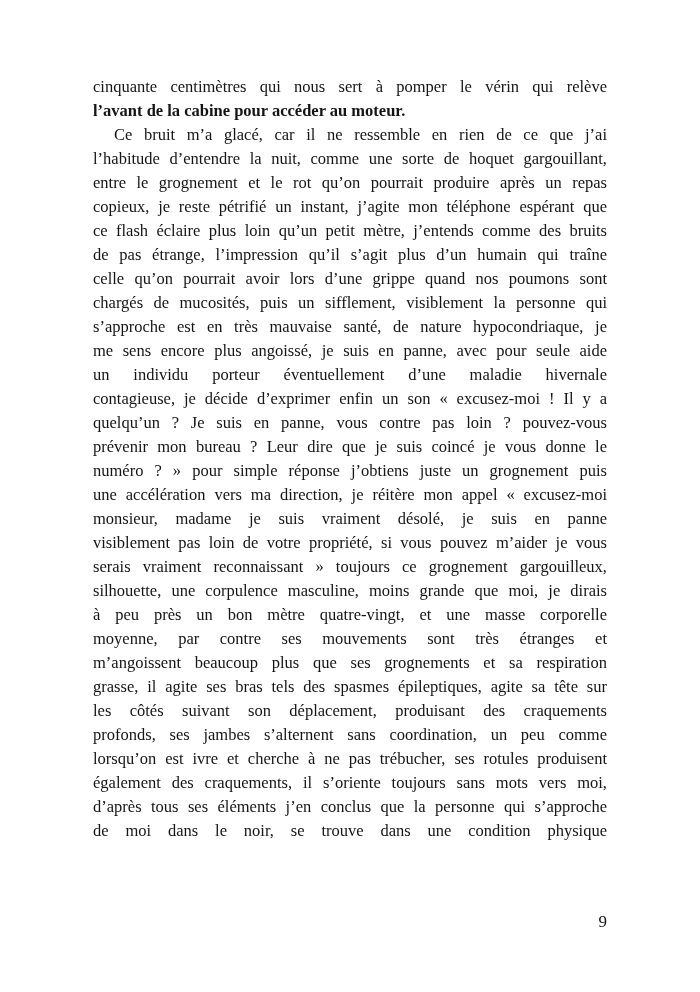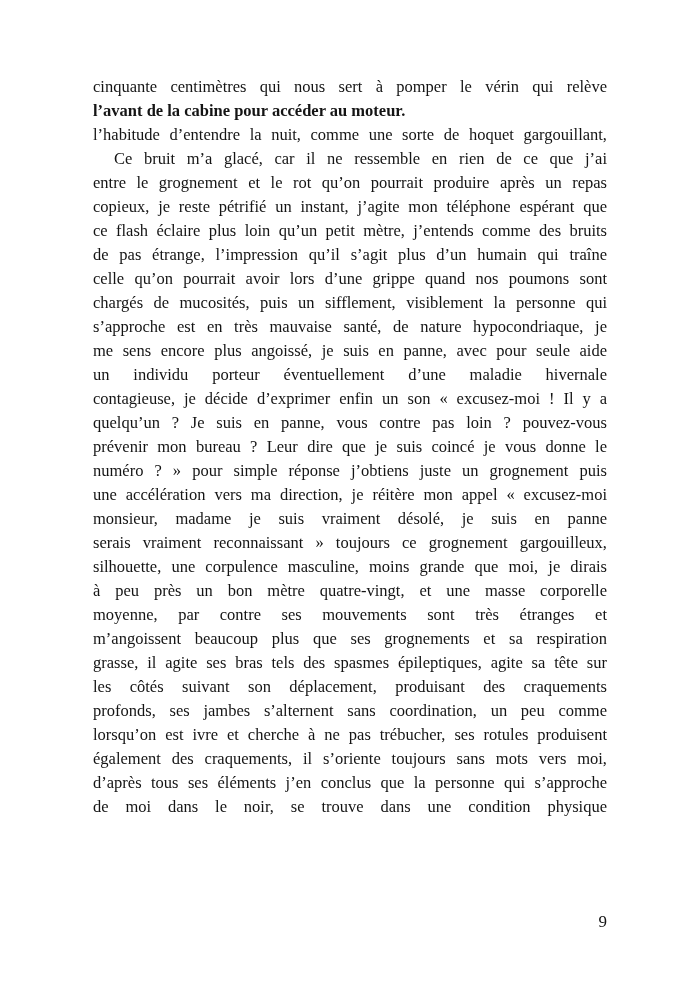--- a/index.html
+++ b/index.html
@@ -65,37 +65,38 @@
 </head>
 <body>
 
 <div class="page">
   <div class="text-block" id="text-block">
       <div class="paragraph">
         <div class="line">cinquante centimètres qui nous sert à pomper le vérin qui relève</div>
         <div class="line last">l’avant de la cabine pour accéder au moteur.</div>
       </div>
       <div class="paragraph">
+        <div class="line indent">Ce bruit m’a glacé, car il ne ressemble en rien de ce que j’ai</div>
         <div class="line">l’habitude d’entendre la nuit, comme une sorte de hoquet gargouillant,</div>
-        <div class="line indent">Ce bruit m’a glacé, car il ne ressemble en rien de ce que j’ai</div>
         <div class="line">entre le grognement et le rot qu’on pourrait produire après un repas</div>
         <div class="line">copieux, je reste pétrifié un instant, j’agite mon téléphone espérant que</div>
         <div class="line">ce flash éclaire plus loin qu’un petit mètre, j’entends comme des bruits</div>
         <div class="line">de pas étrange, l’impression qu’il s’agit plus d’un humain qui traîne</div>
         <div class="line">celle qu’on pourrait avoir lors d’une grippe quand nos poumons sont</div>
         <div class="line">chargés de mucosités, puis un sifflement, visiblement la personne qui</div>
         <div class="line">s’approche est en très mauvaise santé, de nature hypocondriaque, je</div>
         <div class="line">me sens encore plus angoissé, je suis en panne, avec pour seule aide</div>
         <div class="line">un individu porteur éventuellement d’une maladie hivernale</div>
         <div class="line">contagieuse, je décide d’exprimer enfin un son « excusez-moi ! Il y a</div>
         <div class="line">quelqu’un ? Je suis en panne, vous contre pas loin ? pouvez-vous</div>
         <div class="line">prévenir mon bureau ? Leur dire que je suis coincé je vous donne le</div>
         <div class="line">numéro ? » pour simple réponse j’obtiens juste un grognement puis</div>
         <div class="line">une accélération vers ma direction, je réitère mon appel « excusez-moi</div>
         <div class="line">monsieur, madame je suis vraiment désolé, je suis en panne</div>
+        <div class="line">visiblement pas loin de votre propriété, si vous pouvez m’aider je vous</div>
         <div class="line">serais vraiment reconnaissant » toujours ce grognement gargouilleux,</div>
         <div class="line">silhouette, une corpulence masculine, moins grande que moi, je dirais</div>
         <div class="line">à peu près un bon mètre quatre-vingt, et une masse corporelle</div>
         <div class="line">moyenne, par contre ses mouvements sont très étranges et</div>
         <div class="line">m’angoissent beaucoup plus que ses grognements et sa respiration</div>
         <div class="line">grasse, il agite ses bras tels des spasmes épileptiques, agite sa tête sur</div>
         <div class="line">les côtés suivant son déplacement, produisant des craquements</div>
         <div class="line">profonds, ses jambes s’alternent sans coordination, un peu comme</div>
         <div class="line">lorsqu’on est ivre et cherche à ne pas trébucher, ses rotules produisent</div>
         <div class="line">également des craquements, il s’oriente toujours sans mots vers moi,</div>

